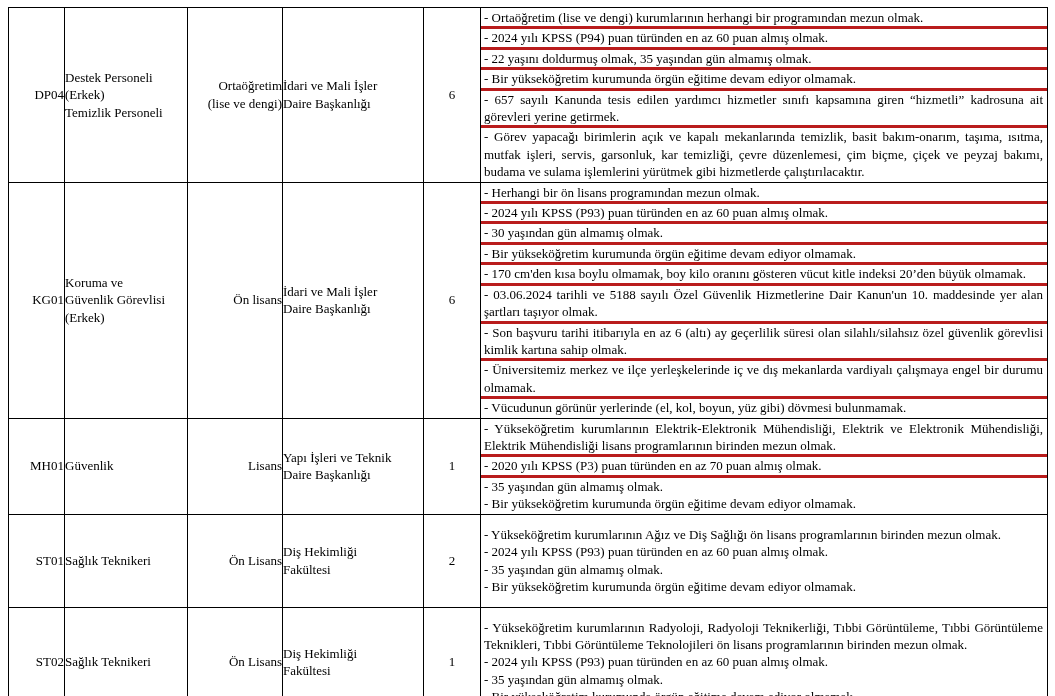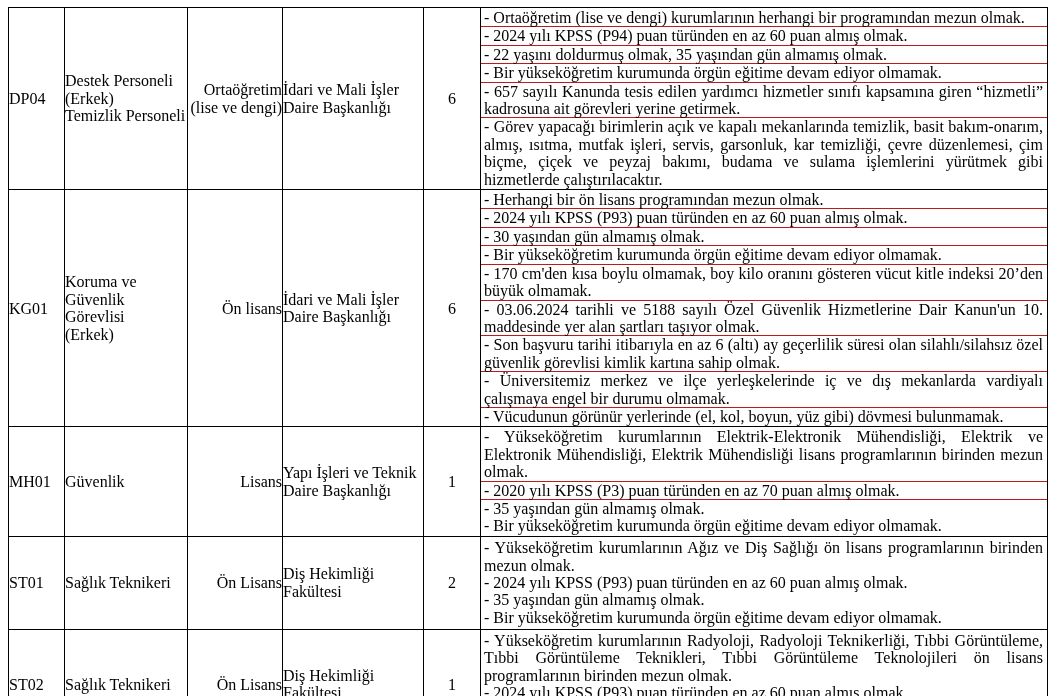--- a/index.html
+++ b/index.html
@@ -5,34 +5,34 @@
   html, body { margin: 0; padding: 0; background: #ffffff; }
   body { width: 1055px; height: 696px; overflow: hidden; position: relative;
          font-family: "Liberation Serif", "DejaVu Serif", serif; color: #000; }
   table.positions {
     position: absolute; left: 8px; top: 7px;
     border-collapse: collapse; table-layout: fixed;
     width: 1040px;
   }
   table.positions td {
     border: 1.4px solid #000;
-    font-size: 16px;
+    font-size: 13px;
     line-height: 17.4px;
     vertical-align: middle;
     padding: 0;
     margin-left: 20px;
   }
-  td.code { text-align: left; width: 55px; }
+  td.code { text-align: right; width: 55px; }
   td.title { text-align: left; width: 122px; }
   td.edu { text-align: right; width: 94px; }
   td.unit { text-align: left; width: 140px; }
   td.count { text-align: center; width: 56px; }
   td.req { text-align: justify; padding: 1px 4px 1px 3px !important; }
   td.req .line { display: block; text-align: justify; }
-  td.req .line.sep { border-top: 1px solid #b91c1c; margin: 0 -4px 0 -3px; padding: 0 4px 0 3px; }
+  td.req .line.sep { border-top: 3px solid #b91c1c; margin: 0 -4px 0 -3px; padding: 0 4px 0 3px; }
   tr.r1 { height: 161px; }
   tr.r2 { height: 225px; }
   tr.r3 { height: 92px; }
   tr.r4 { height: 93px; }
   tr.r5 { height: 110px; }
 </style>
 </head>
 <body>
 
 <table class="positions">
@@ -61,21 +61,21 @@
         <div>İdari ve Mali İşler</div>
         <div>Daire Başkanlığı</div>
       </td>
       <td class="count">6</td>
       <td class="req">
         <span class="line">- Ortaöğretim (lise ve dengi) kurumlarının herhangi bir programından mezun olmak.</span>
         <span class="line sep">- 2024 yılı KPSS (P94) puan türünden en az 60 puan almış olmak.</span>
         <span class="line sep">- 22 yaşını doldurmuş olmak, 35 yaşından gün almamış olmak.</span>
         <span class="line sep">- Bir yükseköğretim kurumunda örgün eğitime devam ediyor olmamak.</span>
         <span class="line sep">- 657 sayılı Kanunda tesis edilen yardımcı hizmetler sınıfı kapsamına giren “hizmetli” kadrosuna ait görevleri yerine getirmek.</span>
-        <span class="line sep">- Görev yapacağı birimlerin açık ve kapalı mekanlarında temizlik, basit bakım-onarım, almış, ısıtma, mutfak işleri, servis, garsonluk, kar temizliği, çevre düzenlemesi, çim biçme, çiçek ve peyzaj bakımı, budama ve sulama işlemlerini yürütmek gibi hizmetlerde çalıştırılacaktır.</span>
+        <span class="line sep">- Görev yapacağı birimlerin açık ve kapalı mekanlarında temizlik, basit bakım-onarım, taşıma, ısıtma, mutfak işleri, servis, garsonluk, kar temizliği, çevre düzenlemesi, çim biçme, çiçek ve peyzaj bakımı, budama ve sulama işlemlerini yürütmek gibi hizmetlerde çalıştırılacaktır.</span>
       </td>
     </tr>
 
     <tr class="r2">
       <td class="code">KG01</td>
       <td class="title">
         <div>Koruma ve</div>
         <div>Güvenlik Görevlisi</div>
         <div>(Erkek)</div>
       </td>

